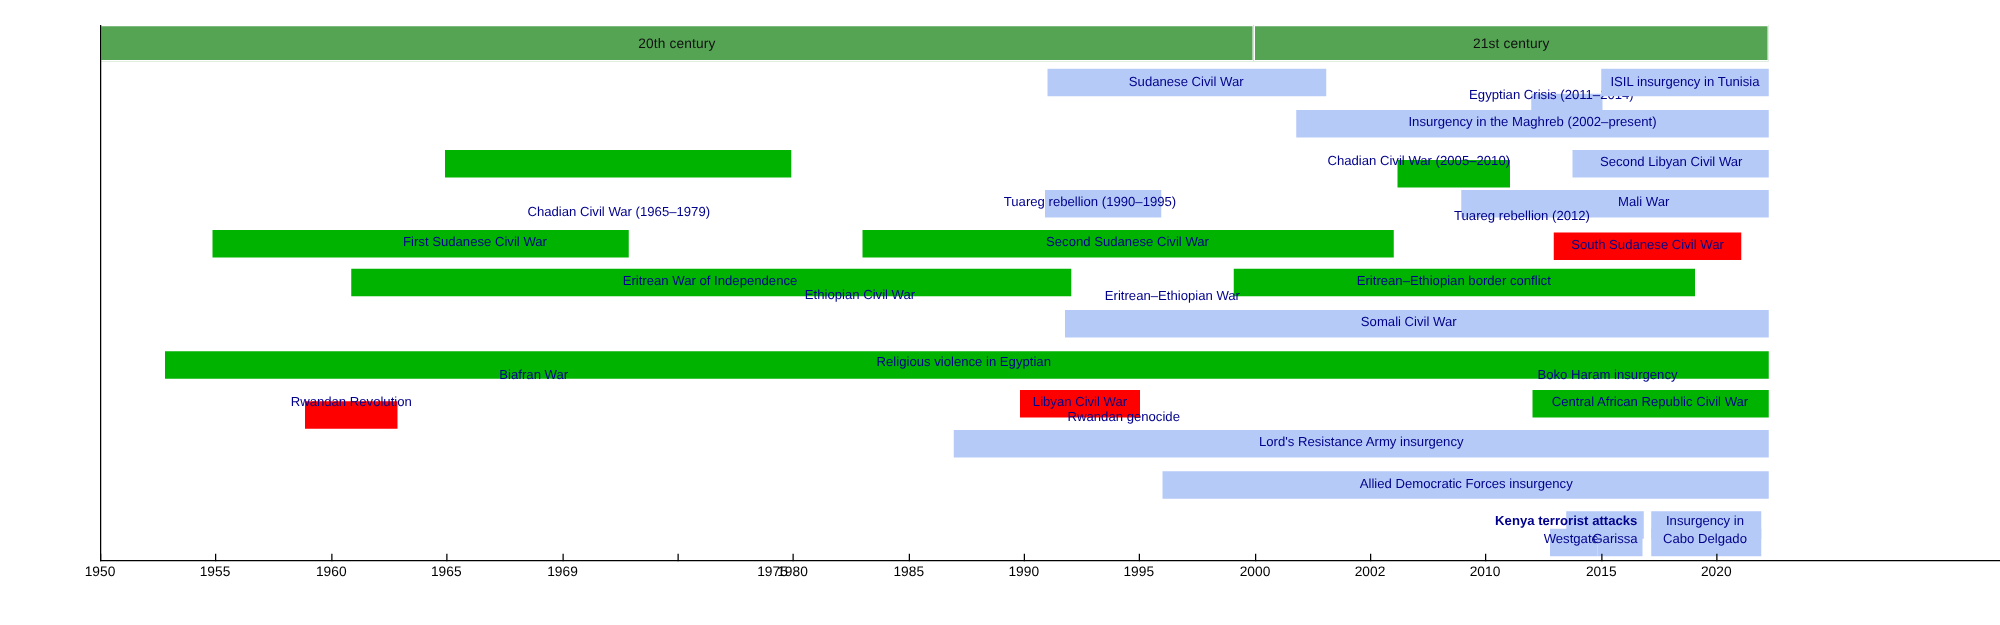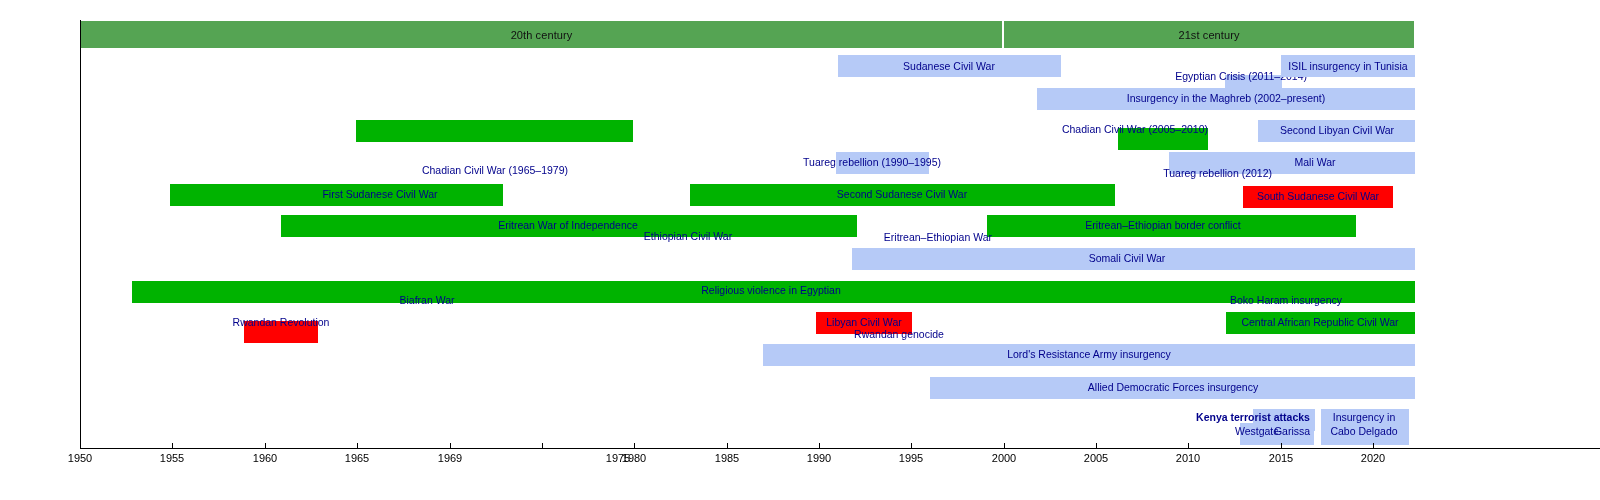--- a/index.html
+++ b/index.html
@@ -174,21 +174,21 @@
       <div class="tick-label" style="left: 634px;">1980</div>
       <div class="tick" style="left: 727px;"></div>
       <div class="tick-label" style="left: 727px;">1985</div>
       <div class="tick" style="left: 819px;"></div>
       <div class="tick-label" style="left: 819px;">1990</div>
       <div class="tick" style="left: 911px;"></div>
       <div class="tick-label" style="left: 911px;">1995</div>
       <div class="tick" style="left: 1004px;"></div>
       <div class="tick-label" style="left: 1004px;">2000</div>
       <div class="tick" style="left: 1096px;"></div>
-      <div class="tick-label" style="left: 1096px;">2005</div>
+      <div class="tick-label" style="left: 1096px;">2002</div>
       <div class="tick" style="left: 1188px;"></div>
       <div class="tick-label" style="left: 1188px;">2010</div>
       <div class="tick" style="left: 1281px;"></div>
       <div class="tick-label" style="left: 1281px;">2015</div>
       <div class="tick" style="left: 1373px;"></div>
       <div class="tick-label" style="left: 1373px;">2020</div>
     </div>
 
 </div>
 

